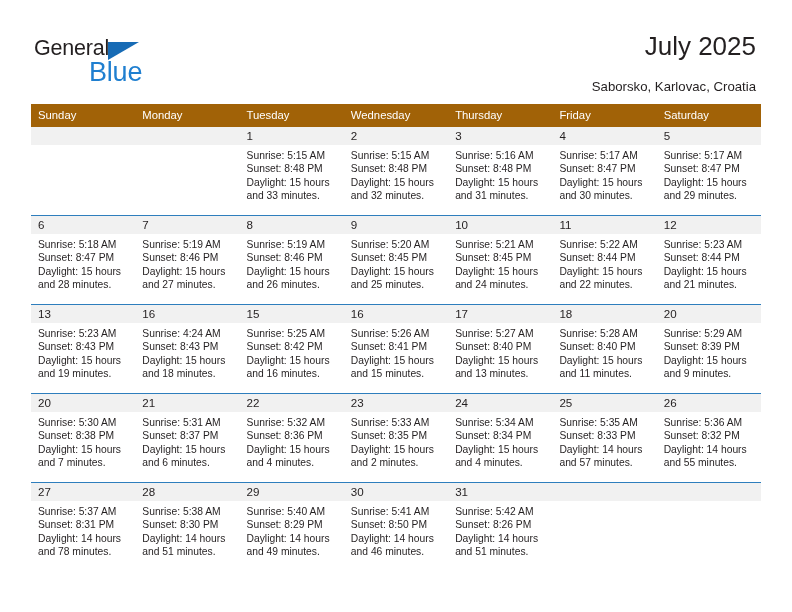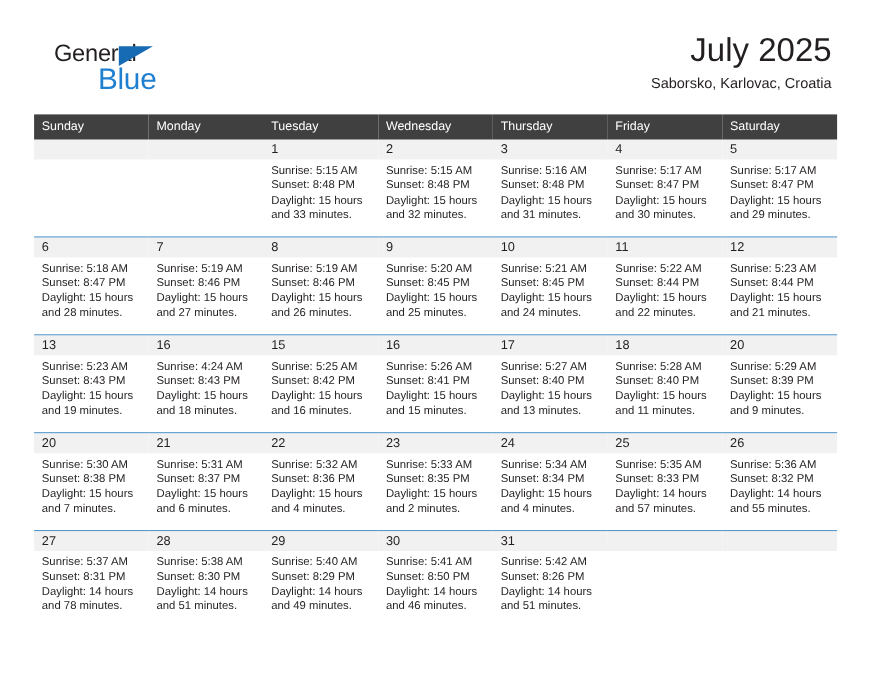--- a/index.html
+++ b/index.html
@@ -31,21 +31,21 @@
   }
   .logo {
     position: absolute;
     left: 34px;
     top: 36px;
     width: 190px;
     height: 50px;
   }
   .logo-general {
     position: absolute;
-    left: 15px;
+    left: 0;
     top: 0;
     font-size: 21.5px;
     letter-spacing: -0.2px;
     color: #231f20;
     font-family: "Liberation Sans", sans-serif;
   }
   .logo-triangle {
     position: absolute;
     left: 74px;
     top: 6px;
@@ -63,50 +63,50 @@
     color: #1f7fd0;
   }
 
   .title-block {
     position: absolute;
     right: 36px;
     top: 30px;
     text-align: right;
   }
   .month-title {
-    font-size: 30px;
+    font-size: 26px;
     color: #231f20;
     line-height: 32px;
     font-weight: normal;
     margin: 0;
     white-space: nowrap;
   }
   .location {
     font-size: 13.2px;
     color: #231f20;
     line-height: 18px;
-    margin-top: 5px;
+    margin-top: 16px;
     white-space: nowrap;
     text-align: right;
   }
 
   
   .calendar {
     position: absolute;
     left: 31px;
     top: 104px;
     width: 730px;
   }
   .cal-table {
     width: 730px;
     border-collapse: collapse;
     table-layout: fixed;
   }
   .cal-table th {
-    background: #404040;
+    background: #a16207;
     color: #ffffff;
     font-size: 11.3px;
     font-weight: normal;
     text-align: left;
     padding: 5px 0 6px 7px;
     height: 11px;
     vertical-align: middle;
   }
   .week-row > td {
     padding: 0;

